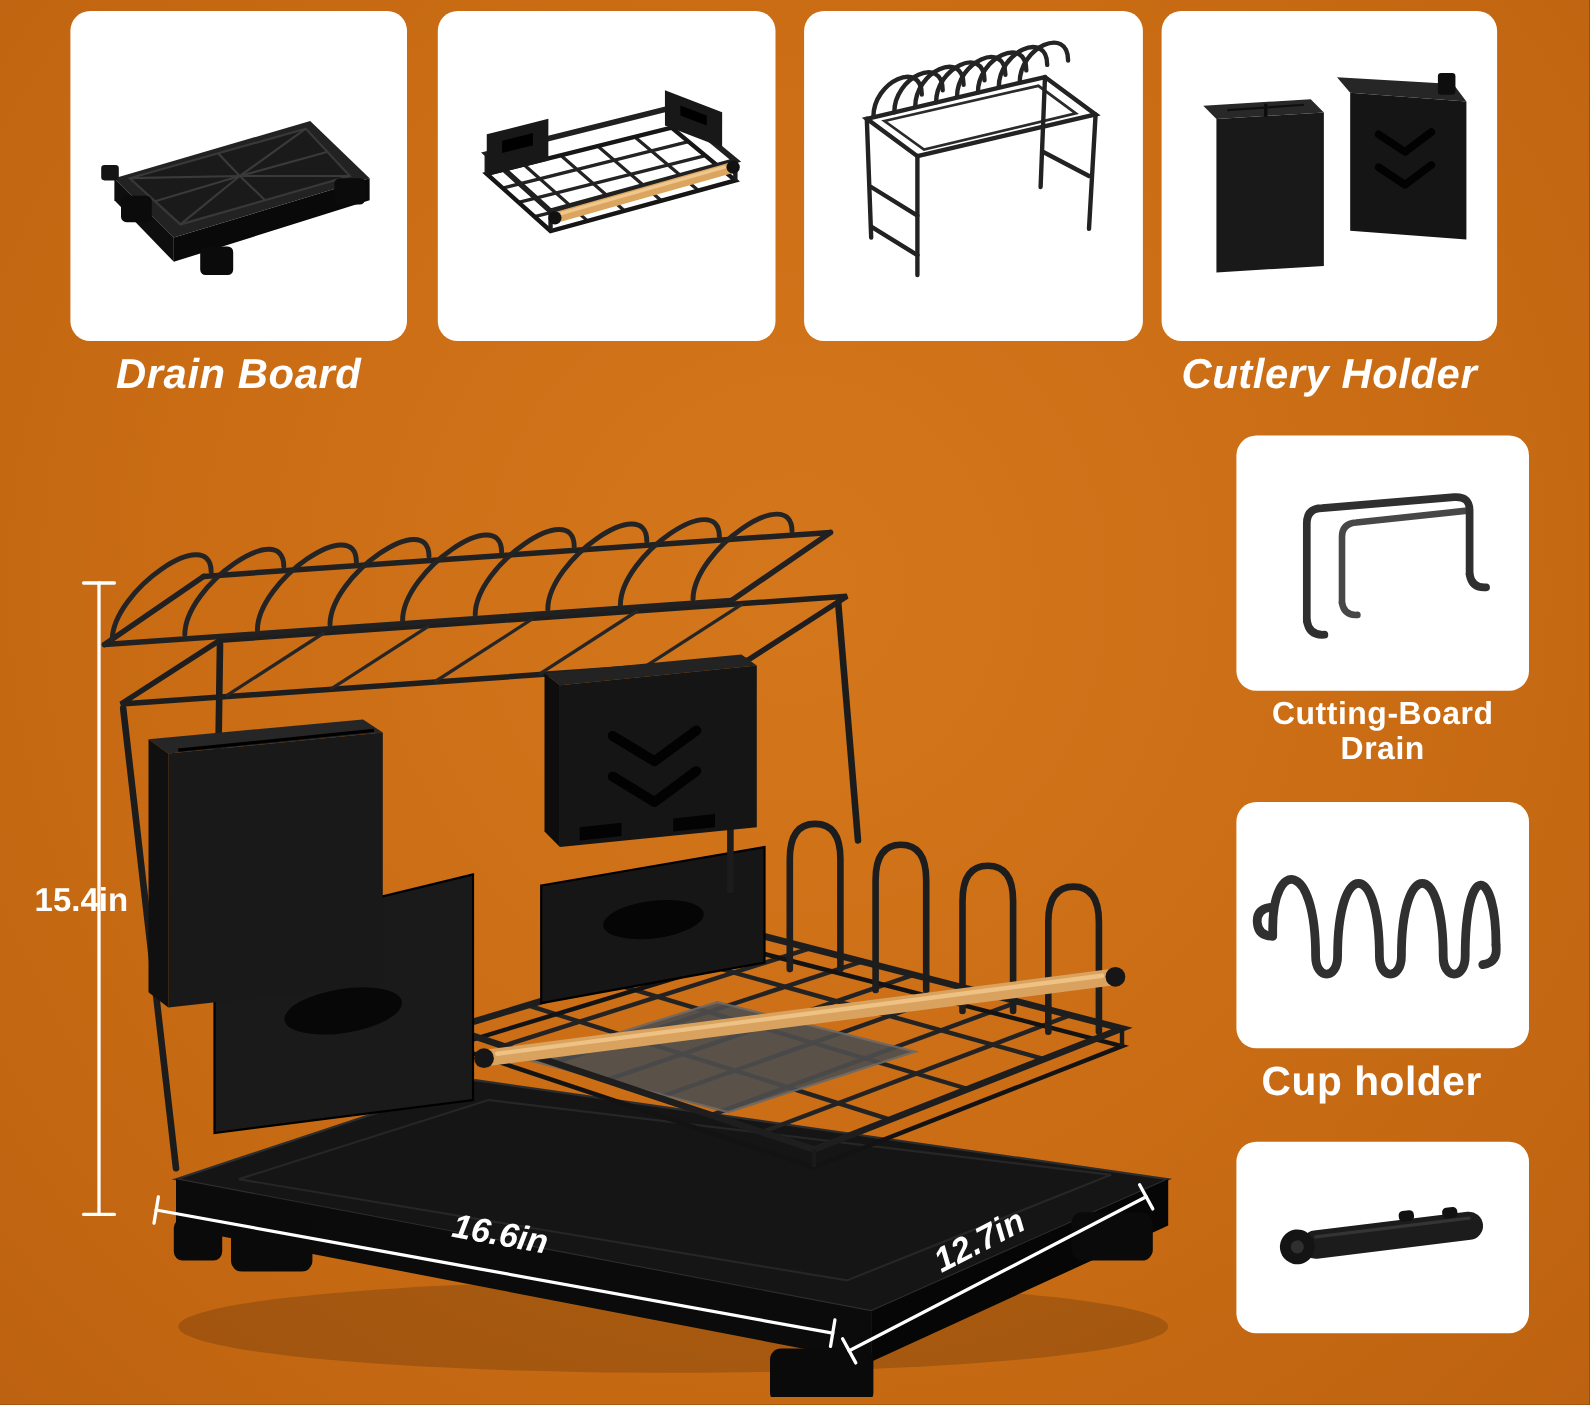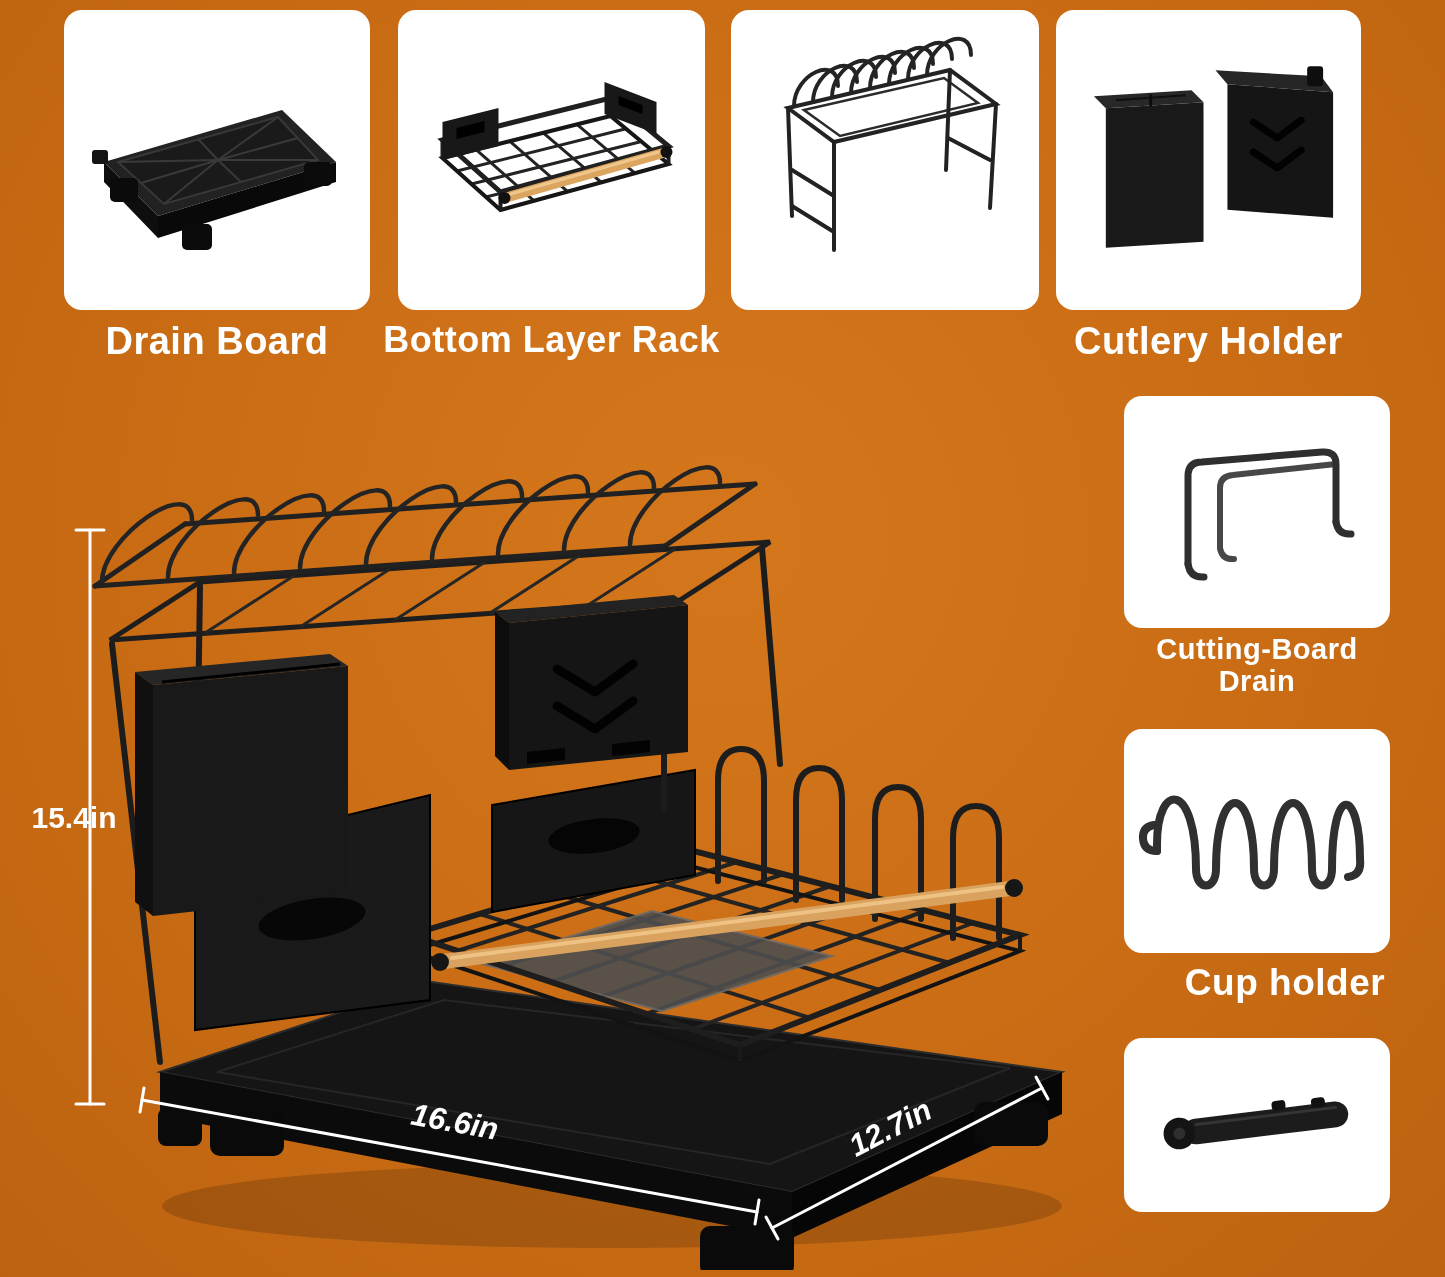--- a/index.html
+++ b/index.html
@@ -13,21 +13,21 @@
     position:absolute;background:#ffffff;border-radius:18px;overflow:hidden;
     display:flex;align-items:center;justify-content:center;
   }
   .card svg{width:100%;height:100%;display:block;}
   .label{
     position:absolute;color:#ffffff;font-weight:800;text-align:center;
     white-space:nowrap;letter-spacing:.5px;line-height:1.12;
     font-family:"Liberation Sans", sans-serif;
   }
   .label.wrap{white-space:normal;}
-  .toplabel{font-size:38px;top:320px;height:48px;}
+  .toplabel{font-size:38px;top:320px;height:48px;font-style:italic;}
   .main-svg{position:absolute;left:12px;top:464px;width:1100px;height:806px;}
   .dim-text{fill:#ffffff;font-weight:bold;font-family:"Liberation Sans",sans-serif;}
 </style>
 </head>
 <body>
 
 <div class="page">
 
   <div class="card" style="left:64px;top:10px;width:306px;height:300px">
     <svg viewBox="0 0 306 300">
@@ -75,21 +75,20 @@
       <polygon points="44,112 100,98 100,136 44,150" fill="#181818"></polygon>
       <polygon points="58,118 86,111 86,122 58,129" fill="#000000"></polygon>
       <polygon points="206,72 258,92 258,124 206,104" fill="#181818"></polygon>
       <polygon points="220,86 244,95 244,104 220,95" fill="#000000"></polygon>
       <line x1="106" y1="188" x2="268" y2="142" stroke="#DBA55F" stroke-width="10" stroke-linecap="round"></line>
       <line x1="112" y1="184" x2="260" y2="142" stroke="#EFC68C" stroke-width="3" stroke-linecap="round"></line>
       <circle cx="106" cy="188" r="6" fill="#111111"></circle>
         <circle cx="268" cy="142" r="6" fill="#111111"></circle>
     </svg>
   </div>
-  <div class="label toplabel" style="left:368px;width:367px;font-size:36px">Bottom Layer Rack</div>
 
   <div class="card" style="left:731px;top:10px;width:308px;height:300px">
     <svg viewBox="0 0 306 300">
       <g stroke="#242424" stroke-width="4" fill="none" stroke-linecap="round">
         <path d="M62 96 C62 64 106 44 106 76"></path>
         <path d="M81 92 C81 60 125 40 125 72"></path>
         <path d="M100 87 C100 55 144 35 144 67"></path>
         <path d="M119 83 C119 51 163 31 163 63"></path>
         <path d="M138 78 C138 46 182 26 182 58"></path>
         <path d="M157 74 C157 42 201 22 201 54"></path>
@@ -142,21 +141,21 @@
 
   <div class="card" style="left:1124px;top:729px;width:266px;height:224px">
     <svg viewBox="0 0 266 224">
       <g fill="none" stroke="#303030" stroke-width="8" stroke-linecap="round">
         <path d="M30 96 Q18 98 19 110 Q20 122 33 122"></path>
         <path d="M33 122 L33 115 C33 52 72 52 72 140 C72 162 92 162 92 140 C92 52 130 52 130 140 C130 162 150 162 150 140 C150 52 188 52 188 140 C188 162 208 162 208 140 C208 52 236 60 236 130"></path>
         <path d="M236 130 Q238 146 224 148"></path>
       </g>
     </svg>
   </div>
-  <div class="label" style="left:1152px;top:962px;width:266px;font-size:37px">Cup holder</div>
+  <div class="label" style="left:1114px;top:962px;width:266px;font-size:37px">Cup holder</div>
 
   <div class="card" style="left:1124px;top:1038px;width:266px;height:174px">
     <svg viewBox="0 0 266 176">
       <g transform="rotate(-7 133 88)">
         <rect x="58" y="74" width="168" height="26" rx="13" fill="#1c1c1c"></rect>
         <circle cx="54" cy="87" r="16" fill="#141414"></circle>
         <circle cx="54" cy="87" r="6" fill="#2f2f2f"></circle>
         <rect x="150" y="66" width="14" height="10" rx="4" fill="#111111"></rect>
         <rect x="190" y="68" width="14" height="10" rx="4" fill="#111111"></rect>
         <line x1="72" y1="80" x2="214" y2="80" stroke="#343434" stroke-width="3" stroke-linecap="round"></line>

